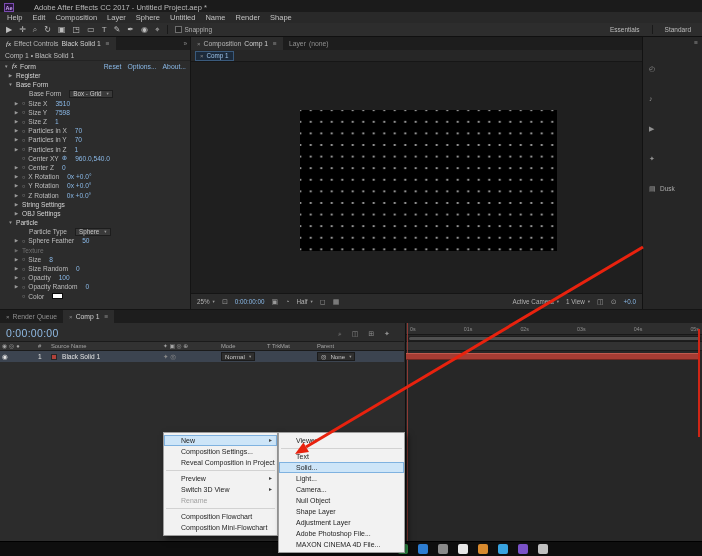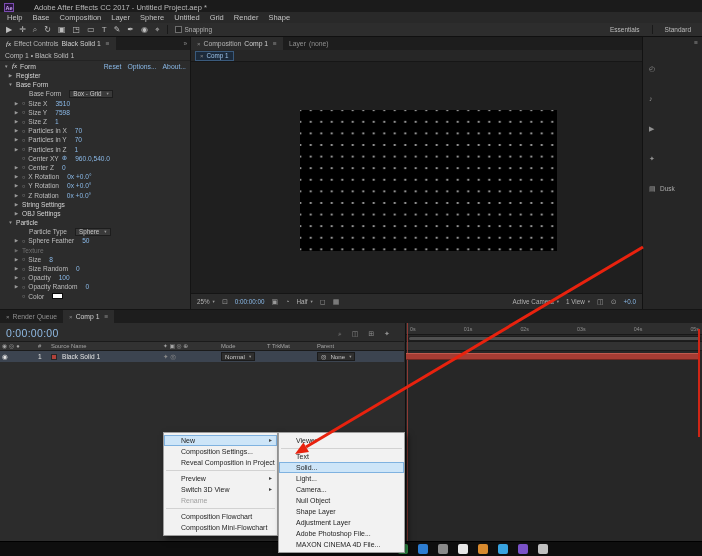--- a/index.html
+++ b/index.html
@@ -94,26 +94,26 @@
 
 <div id="root">
 
   <div class="a titlebar">
     <span class="aebadge">Ae</span>
     <span>Adobe After Effects CC 2017 - Untitled Project.aep *</span>
   </div>
 
   <div class="a menubar">
     <span>Help</span>
-    <span>Base</span>
+    <span>Edit</span>
     <span>Composition</span>
     <span>Layer</span>
     <span>Sphere</span>
     <span>Untitled</span>
-    <span>Grid</span>
+    <span>Name</span>
     <span>Render</span>
     <span>Shape</span>
   </div>
 
   <div class="a toolbar">
     <span class="tool">▶</span>
     <span class="tool">✛</span>
     <span class="tool">⌕</span>
     <span class="tool">↻</span>
     <span class="tool">▣</span>

